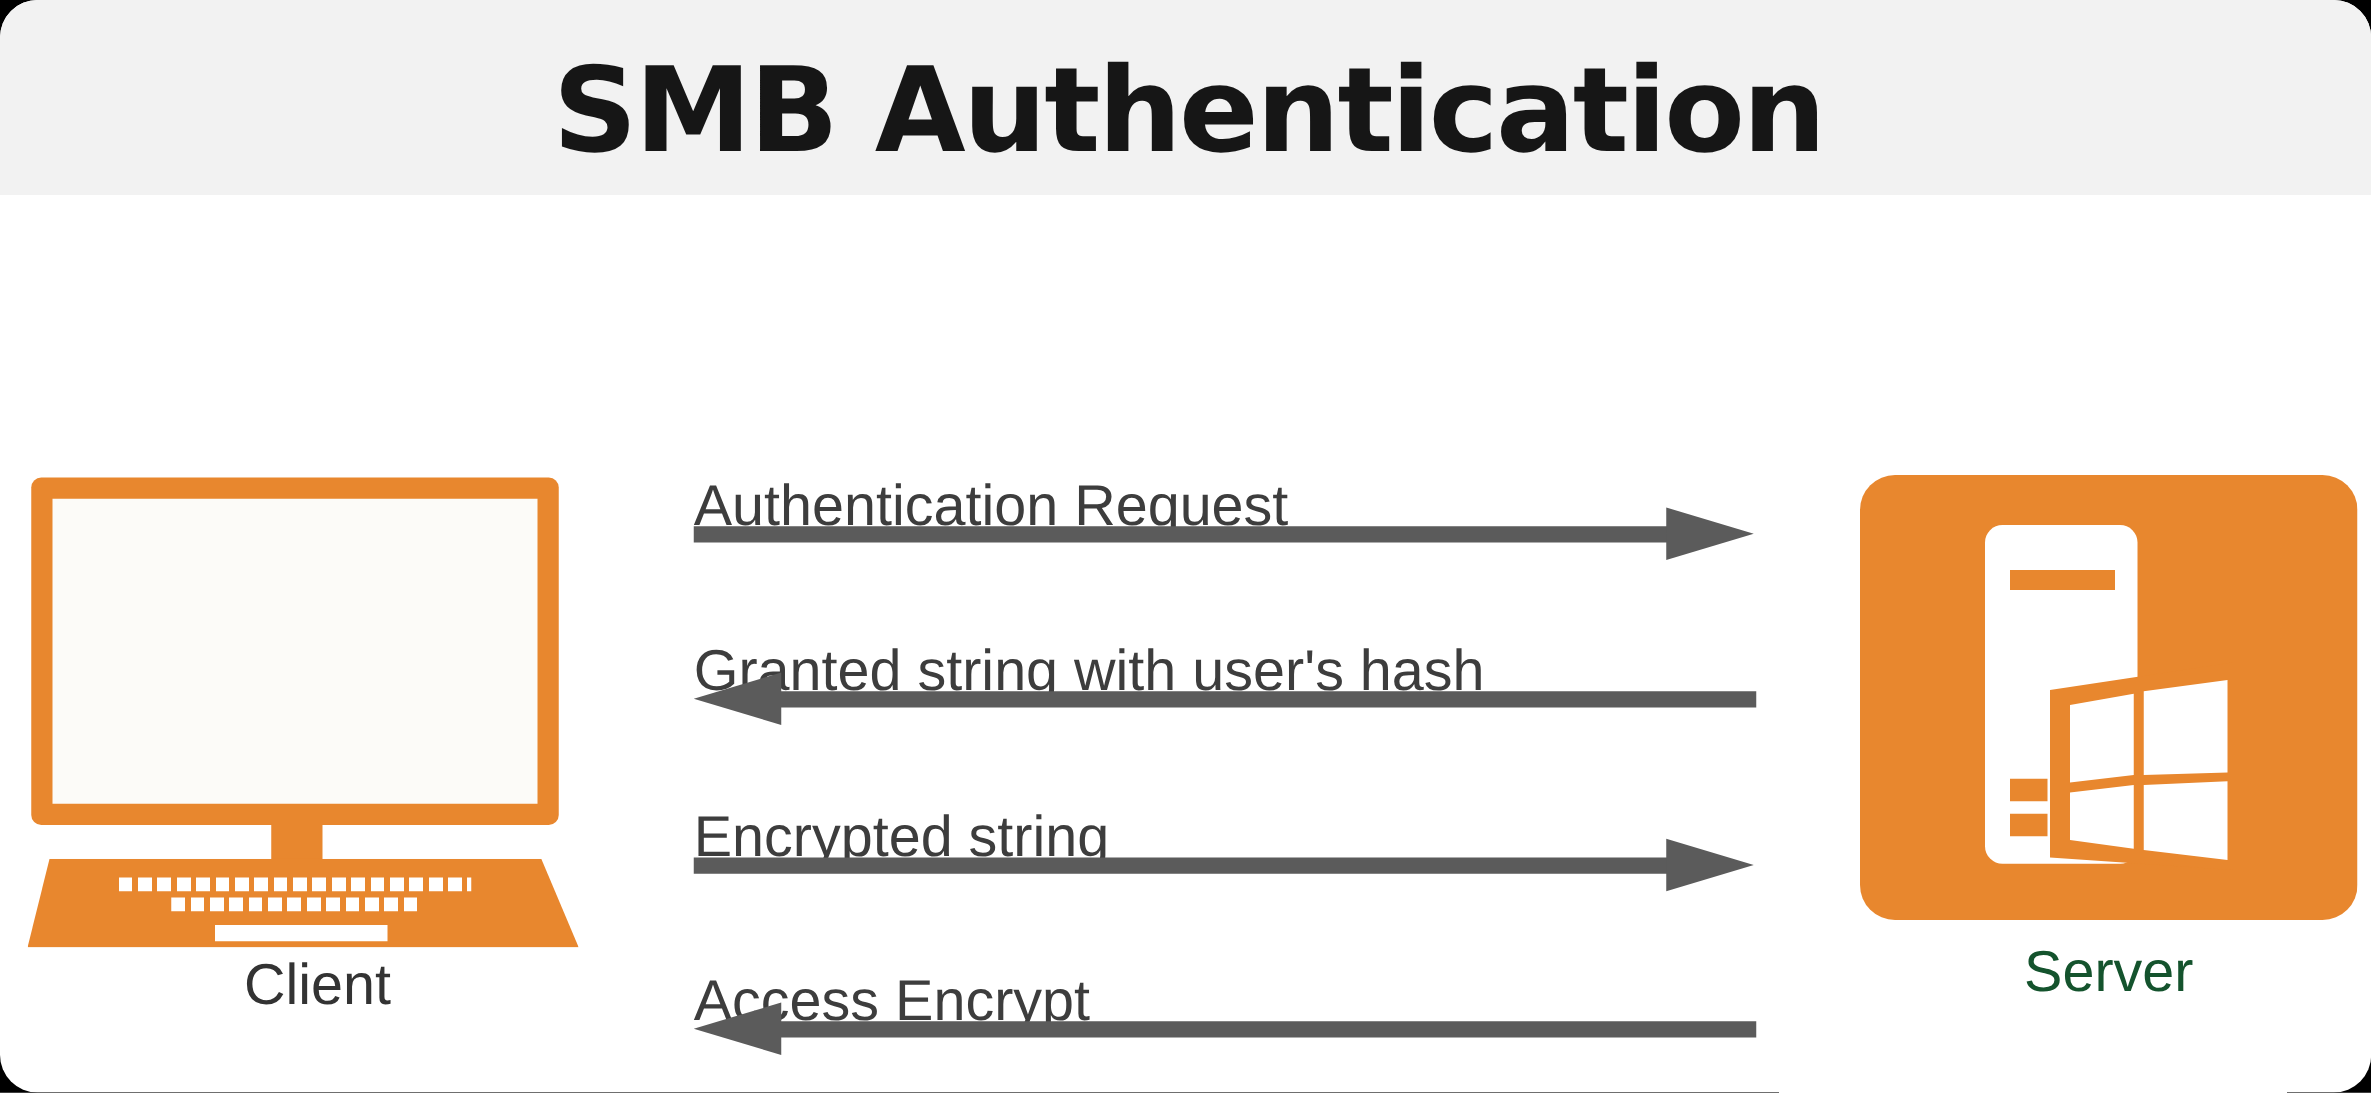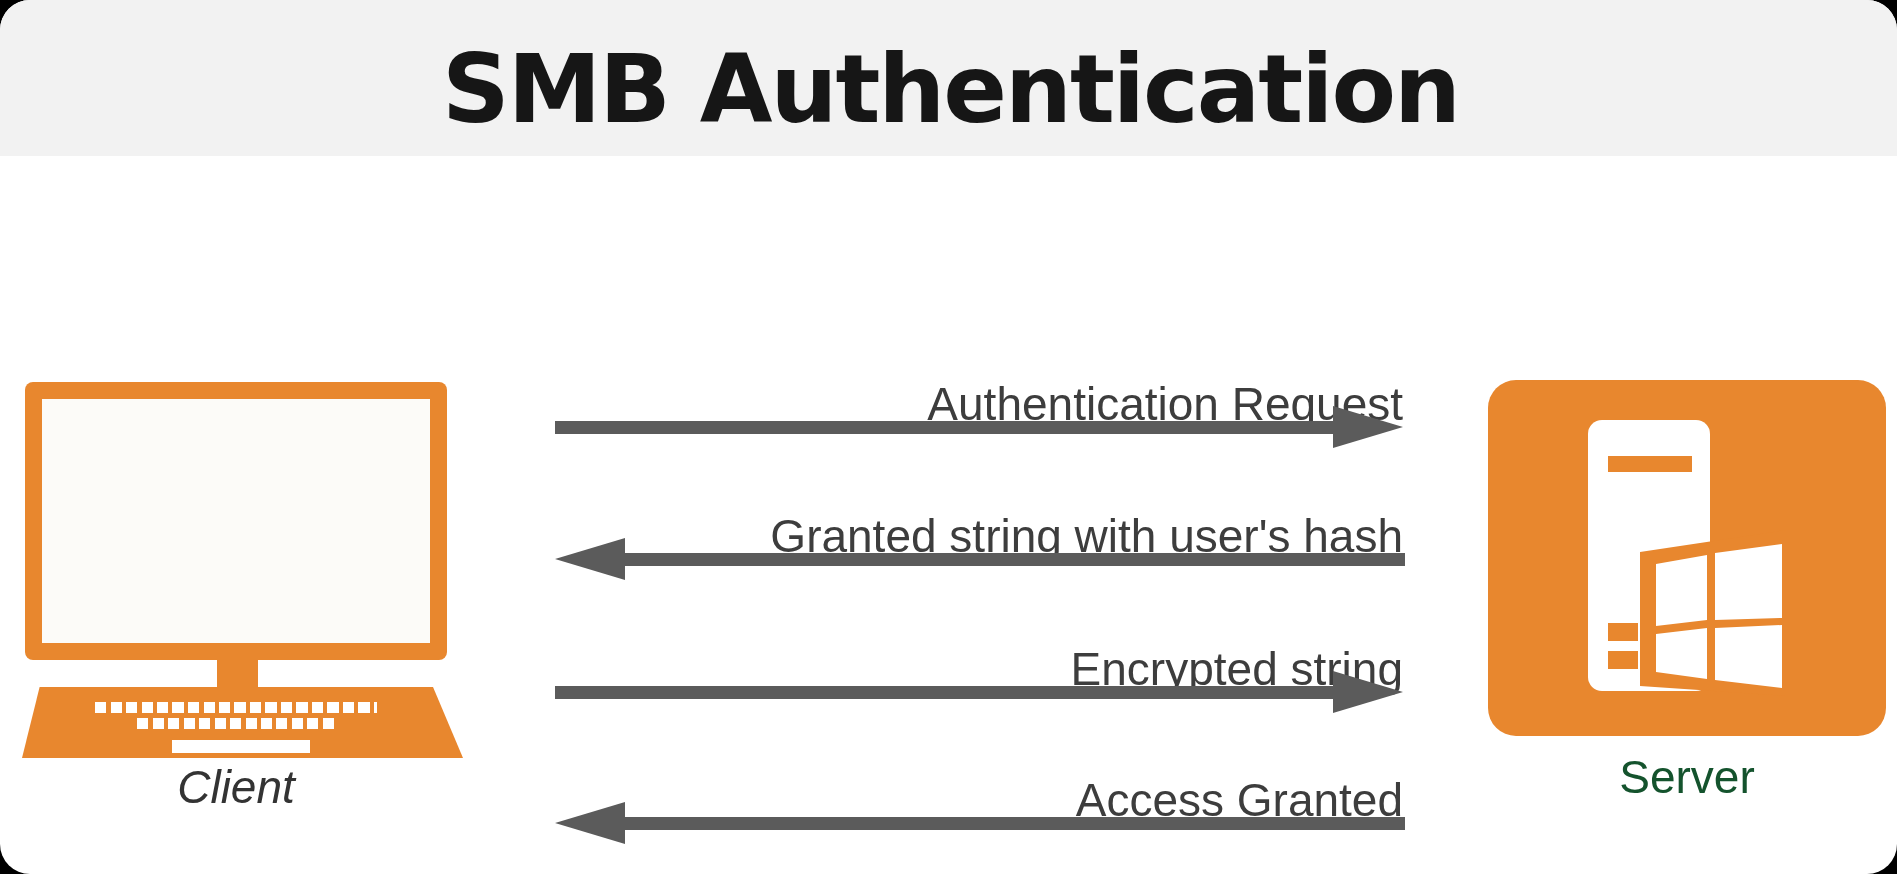--- a/index.html
+++ b/index.html
@@ -38,31 +38,31 @@
   }
   .krow{position:absolute;height:11px;
     background:repeating-linear-gradient(90deg,#fff 0 11px,transparent 11px 15.5px);}
   .krow1{left:73px;top:15px;width:282px;}
   .krow2{left:115px;top:31px;width:199px;}
   .spacebar{position:absolute;left:150px;top:53px;width:138px;height:13px;background:#fff;}
   .node-label{
     position:absolute;text-align:center;
     font-size:46px;line-height:1.1;
   }
-  .client-label{left:26px;top:762px;width:420px;color:#333333;font-style:italic;}
+  .client-label{left:44px;top:762px;width:420px;color:#333333;}
   .server-label{left:1488px;top:752px;width:398px;color:#14532d;}
   
   .server-icon{position:absolute;left:1488px;top:380px;width:398px;height:356px;}
   
   .msg{position:absolute;left:0;top:0;width:100%;height:0;}
   .msg-1{--cy:427px;} .msg-2{--cy:559px;} .msg-3{--cy:692px;} .msg-4{--cy:823px;}
   .msg-label{
     position:absolute;left:555px;width:848px;
     top:calc(var(--cy) - 46px);
-    text-align:right;font-size:46px;line-height:46px;color:#3D3D3D;
+    text-align:left;font-size:46px;line-height:46px;color:#3D3D3D;
     white-space:nowrap;
   }
   .shaft{position:absolute;height:13px;background:#5B5B5B;top:calc(var(--cy) - 6px);}
   .dir-right .shaft{left:555px;width:780px;}
   .dir-left  .shaft{left:623px;width:782px;}
   .head{position:absolute;width:0;height:0;top:calc(var(--cy) - 21px);
     border-top:21px solid transparent;border-bottom:21px solid transparent;}
   .dir-right .head{left:1333px;border-left:70px solid #5B5B5B;}
   .dir-left  .head{left:555px;border-right:70px solid #5B5B5B;}
 </style>
@@ -119,18 +119,18 @@
     <div class="head"></div>
   </div>
 
   <div class="msg msg-3 dir-right">
     <div class="msg-label">Encrypted string</div>
     <div class="shaft"></div>
     <div class="head"></div>
   </div>
 
   <div class="msg msg-4 dir-left">
-    <div class="msg-label">Access Granted</div>
+    <div class="msg-label">Access Encrypt</div>
     <div class="shaft"></div>
     <div class="head"></div>
   </div>
 
 </div>
 
 </body></html>

